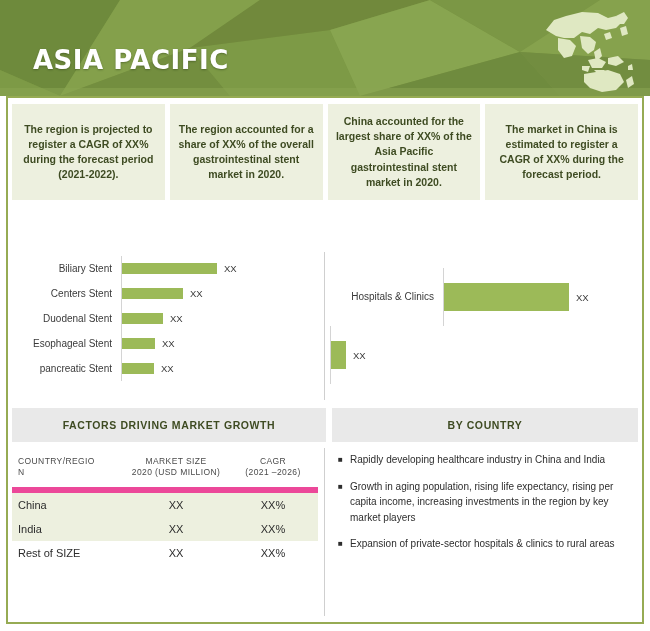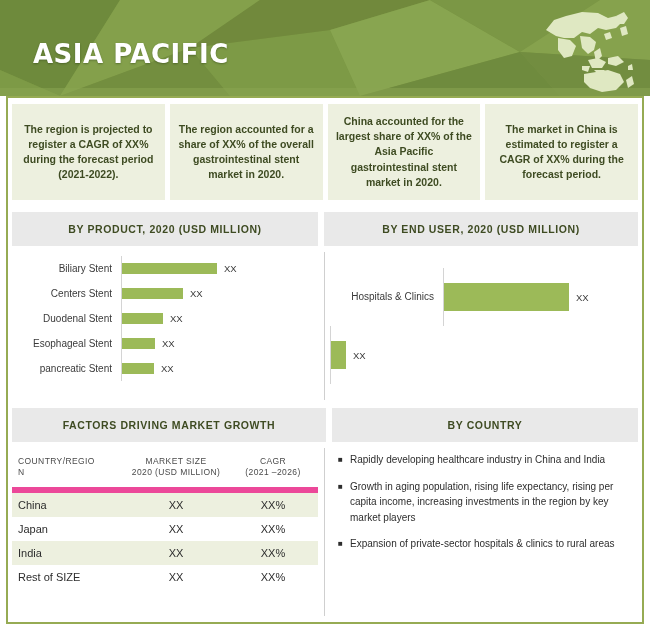--- a/index.html
+++ b/index.html
@@ -30,21 +30,21 @@
   #banner{
     position:absolute;
     left:0; top:0;
     width:650px; height:96px;
     background:#799343;
     overflow:hidden;
   }
   #banner svg.poly{position:absolute;left:0;top:0;}
   #banner-title{
     position:absolute;
-    left:33px; top:39px;
+    left:33px; top:45px;
     font-size:26px;
     font-weight:bold;
     letter-spacing:0.5px;
     color:#ffffff;
     font-family:"DejaVu Sans", sans-serif;
     text-shadow:0 1px 2px rgba(40,60,20,.45);
   }
   #map-icon{
     position:absolute;
     right:10px; top:4px;
@@ -254,24 +254,20 @@
       <span>The region accounted for a share of XX% of the overall gastrointestinal stent market in 2020.</span>
     </div>
     <div class="callout">
       <span>China accounted for the largest share of XX% of the Asia Pacific gastrointestinal stent market in 2020.</span>
     </div>
     <div class="callout">
       <span>The market in China is estimated to register a CAGR of XX% during the forecast period.</span>
     </div>
   </div>
 
-  <div class="row-head" style="top:212px;">
-    <div class="sec-head left">BY PRODUCT, 2020 (USD MILLION)</div>
-    <div class="sec-head right">BY END USER, 2020 (USD MILLION)</div>
-  </div>
 
   <div class="vdiv" style="left:324px; top:252px; height:148px;"></div>
 
   <div class="chart" id="chart-product">
     <div class="bar-row">
       <div class="bar-label">Biliary Stent</div>
       <div class="bar-track">
         <div class="bar" style="width:95px;"></div>
         <div class="bar-value">XX</div>
       </div>
@@ -350,25 +346,20 @@
           <span>(2021 –2026)</span>
         </th>
       </tr>
     </thead>
     <tbody>
       <tr class="alt">
         <td class="first">China</td>
         <td>XX</td>
         <td>XX%</td>
       </tr>
-      <tr>
-        <td class="first">Japan</td>
-        <td>XX</td>
-        <td>XX%</td>
-      </tr>
       <tr class="alt">
         <td class="first">India</td>
         <td>XX</td>
         <td>XX%</td>
       </tr>
       <tr>
         <td class="first">Rest of SIZE</td>
         <td>XX</td>
         <td>XX%</td>
       </tr>

